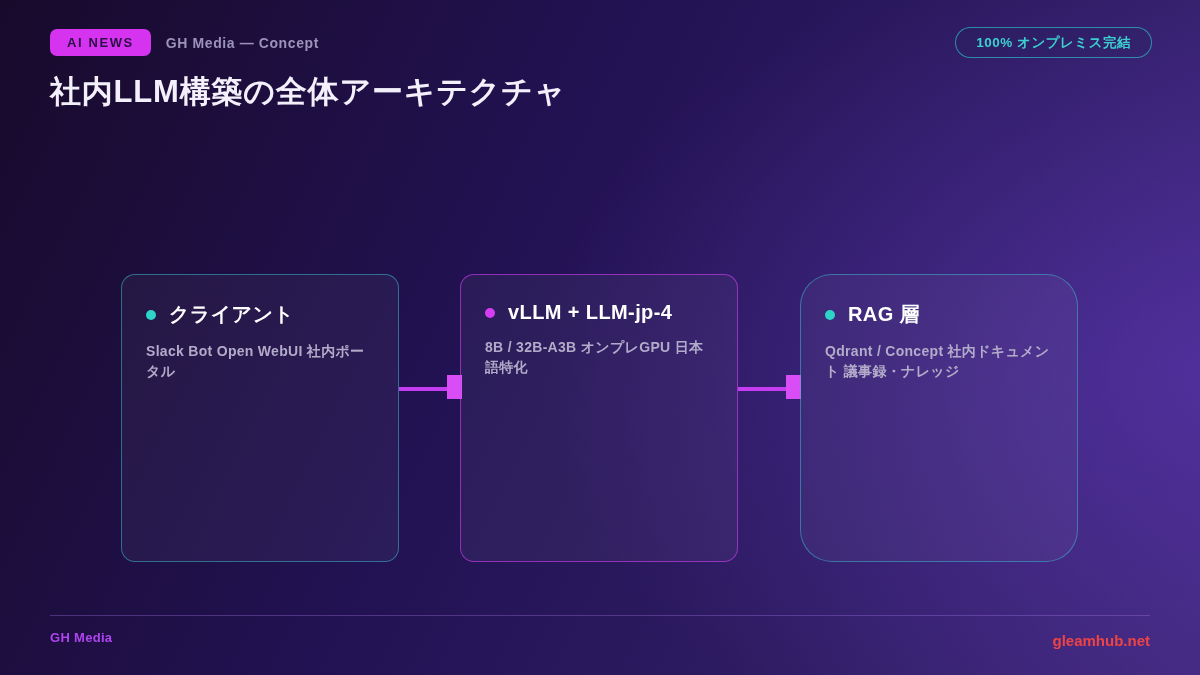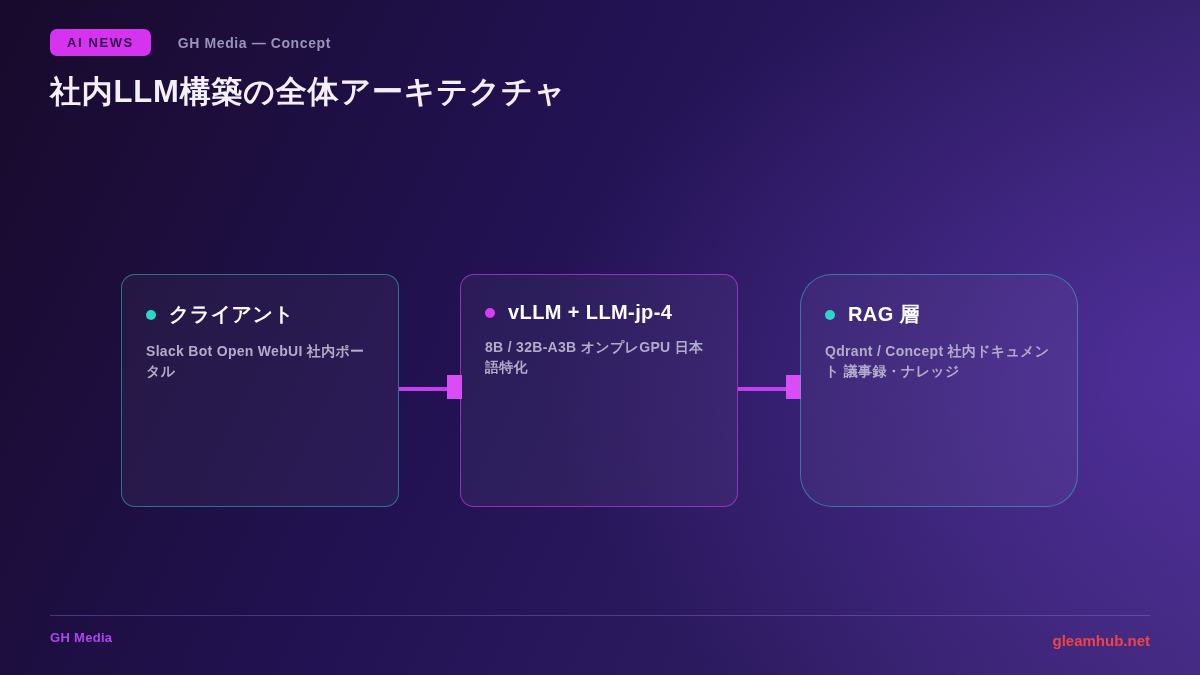--- a/index.html
+++ b/index.html
@@ -9,21 +9,21 @@
     position: relative;
     background:
       radial-gradient(1100px 720px at 102% 55%, rgba(99,57,192,0.55), rgba(99,57,192,0) 62%),
       linear-gradient(116deg, #180a2b 0%, #221253 42%, #2e1c62 72%, #3f2877 100%);
     color: #fff;
   }
 
   
   .top-row {
     position: absolute; left: 50px; right: 48px; top: 27px;
-    display: flex; align-items: center; height: 31px; gap: 12px;
+    display: flex; align-items: center; height: 31px;
   }
   .badge {
     display: inline-flex; align-items: center;
     background: var(--badge-bg, #d633f0);
     color: var(--badge-text, #2a1045);
     font-size: 13px; font-weight: bold; letter-spacing: 1.6px;
     padding: 7px 17px; border-radius: 7px; line-height: 1;
   }
   .brand {
     margin-left: 15px;
@@ -40,21 +40,21 @@
     background: rgba(20, 40, 70, 0.10);
   }
   .page-title {
     position: absolute; left: 50px; top: 71px;
     font-size: 31px; font-weight: bold; letter-spacing: 0.8px;
     color: #f4f0fb;
   }
 
   
   .card {
-    position: absolute; top: 274px; width: 278px; height: 233px;
+    position: absolute; top: 274px; width: 278px; height: 288px;
     border: 1.5px solid var(--border, rgba(56,182,200,0.55));
     border-radius: 14px;
     background: rgba(255, 255, 255, 0.045);
     padding: 26px 24px;
   }
   .card-0 { left: 121px; }
   .card-1 { left: 460px; }
   .card-2 { left: 800px; border-radius: 32px; }
   .card-title-row { display: flex; align-items: center; gap: 13px; }
   .dot {
@@ -97,20 +97,21 @@
     font-size: 15px; font-weight: 600;
     color: #ef4444;
   }
 </style>
 </head>
 <body style="--badge-bg: #d633f0; --badge-text: #2a1045; --pill: #3bd0cf; --connector: #c43df0; --connector-node: #d84df5; --footer-brand: #b044f0;">
 
 <div class="top-row">
   <span class="badge">AI NEWS</span>
   <span class="brand">GH Media — Concept</span>
+  <span class="pill">100% オンプレミス完結</span>
 </div>
 
 <h1 class="page-title">社内LLM構築の全体アーキテクチャ</h1>
 
 <div>
 
   <div class="card card-0" style="--accent: #2fd4c8; --border: rgba(56,182,200,0.55);">
     <div class="card-title-row">
       <span class="dot"></span>
       <span class="card-title">クライアント</span>

